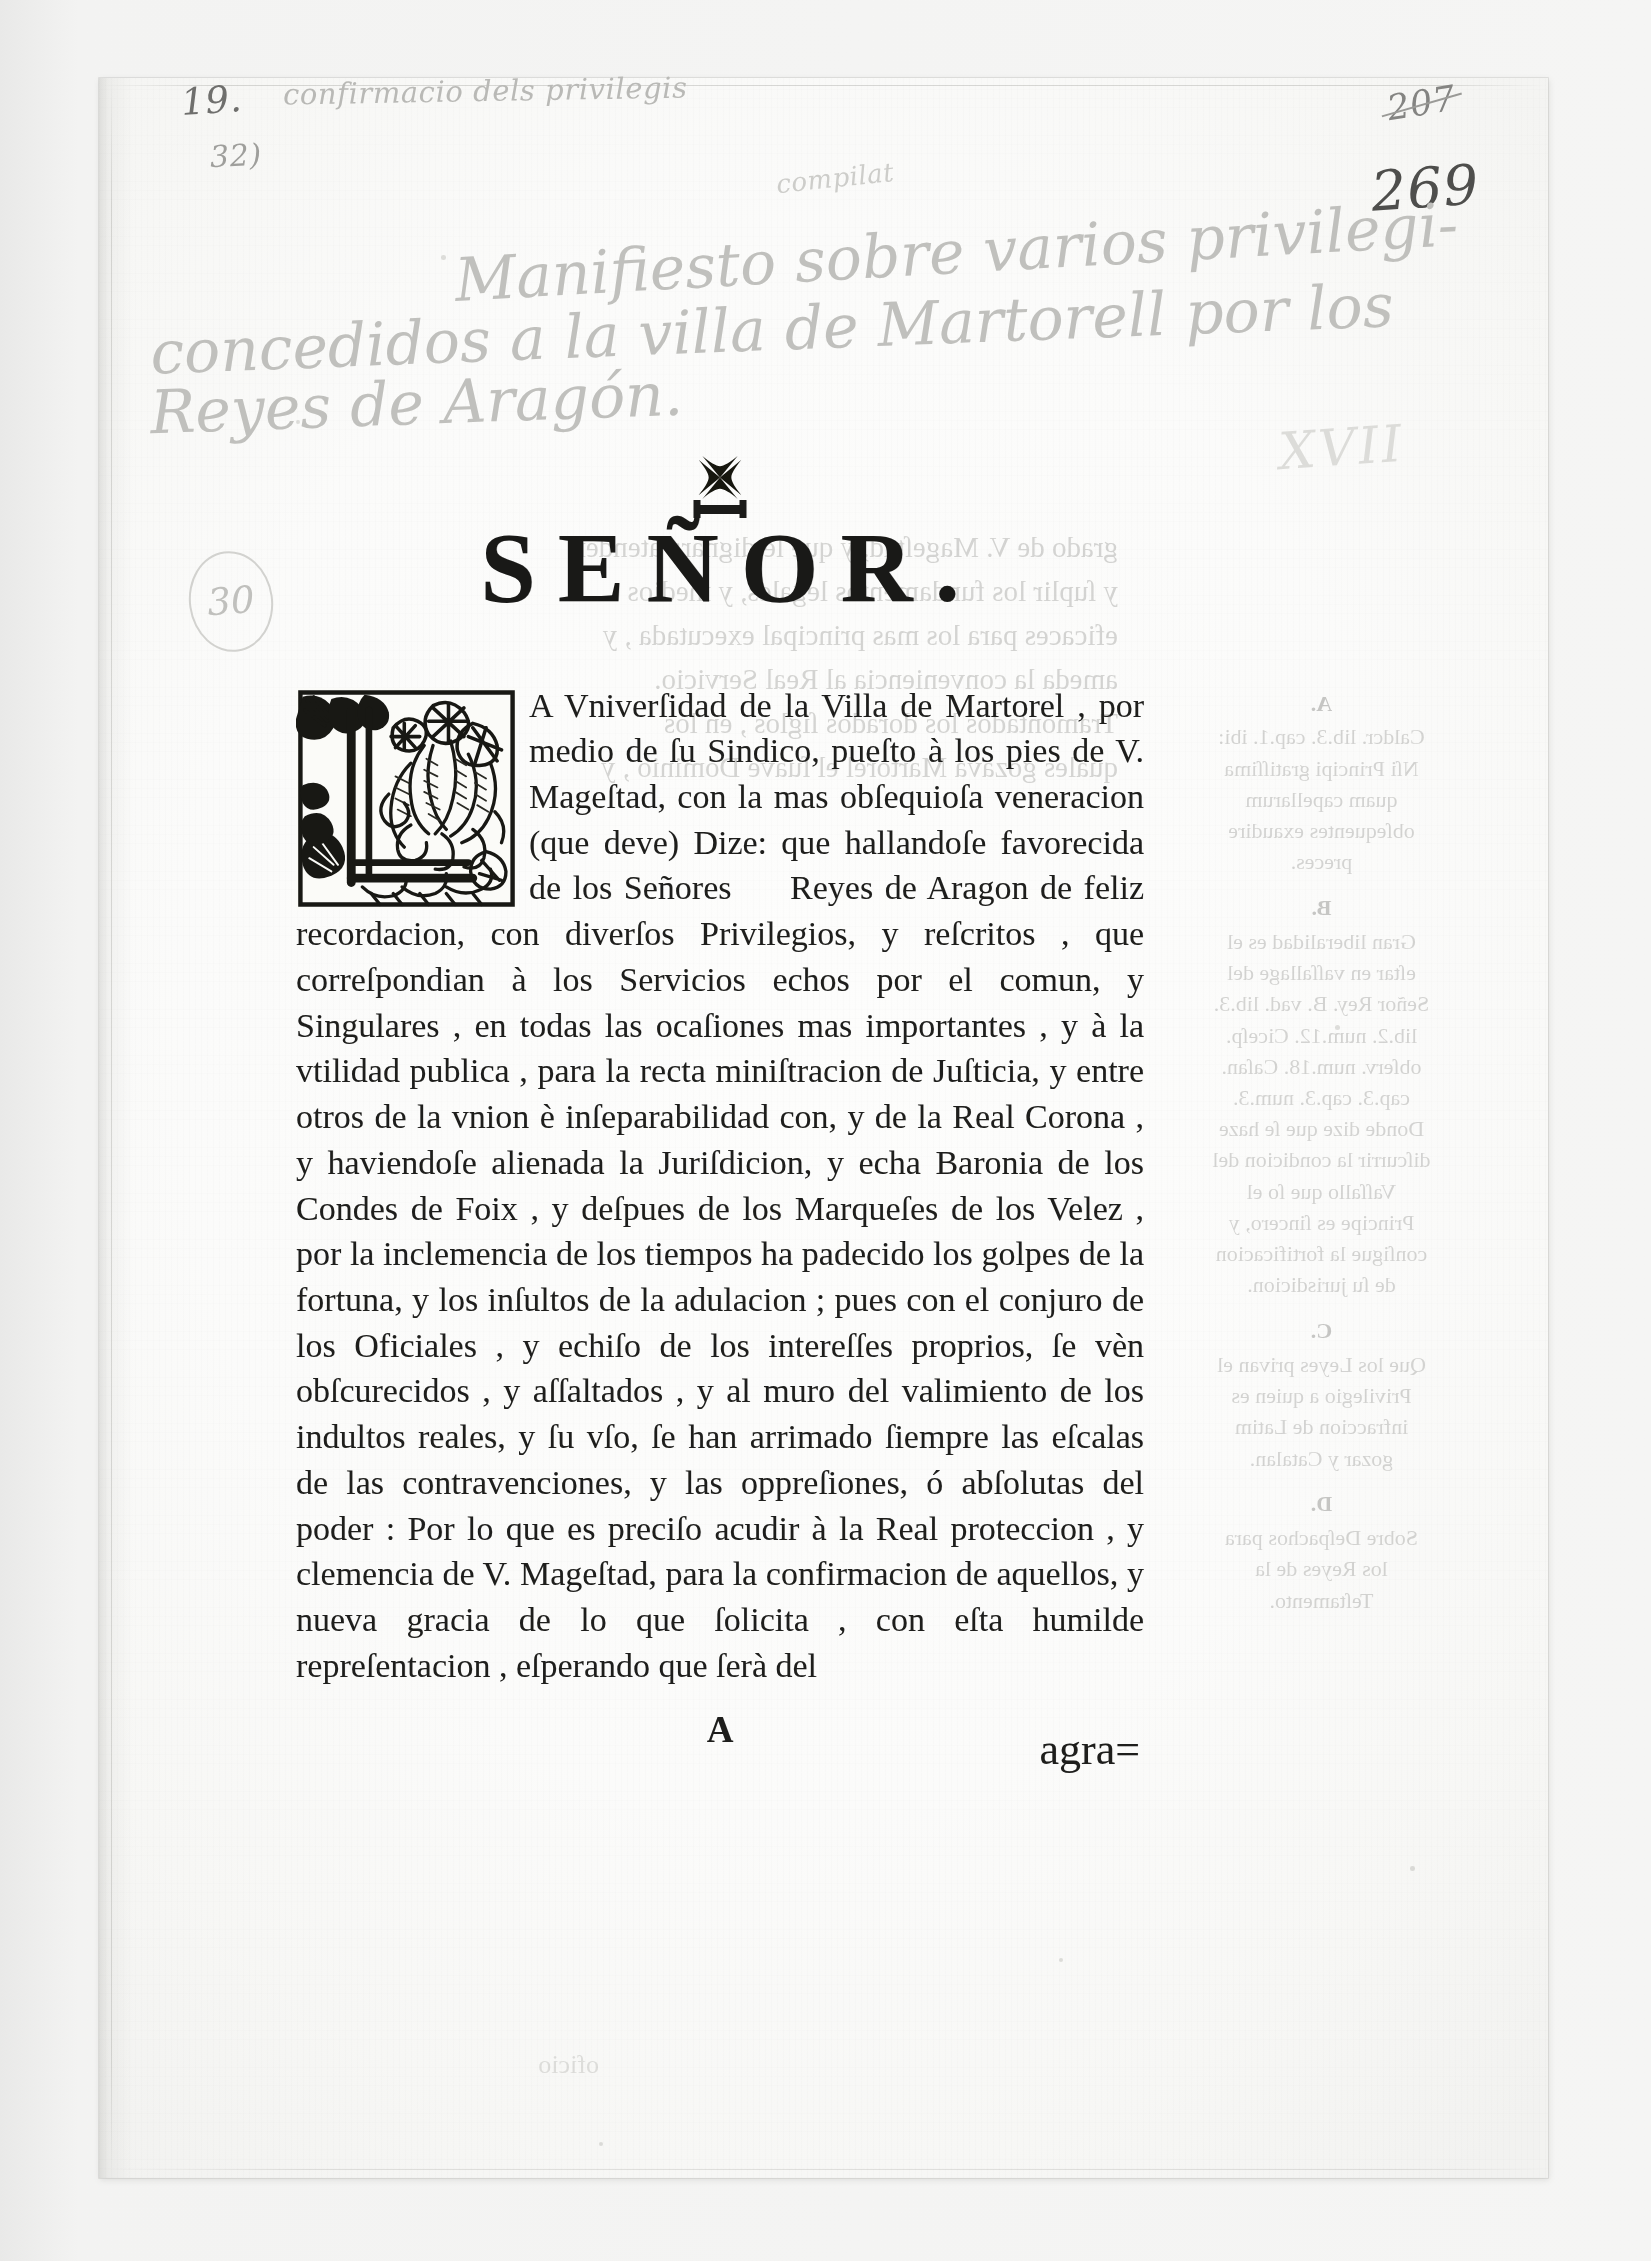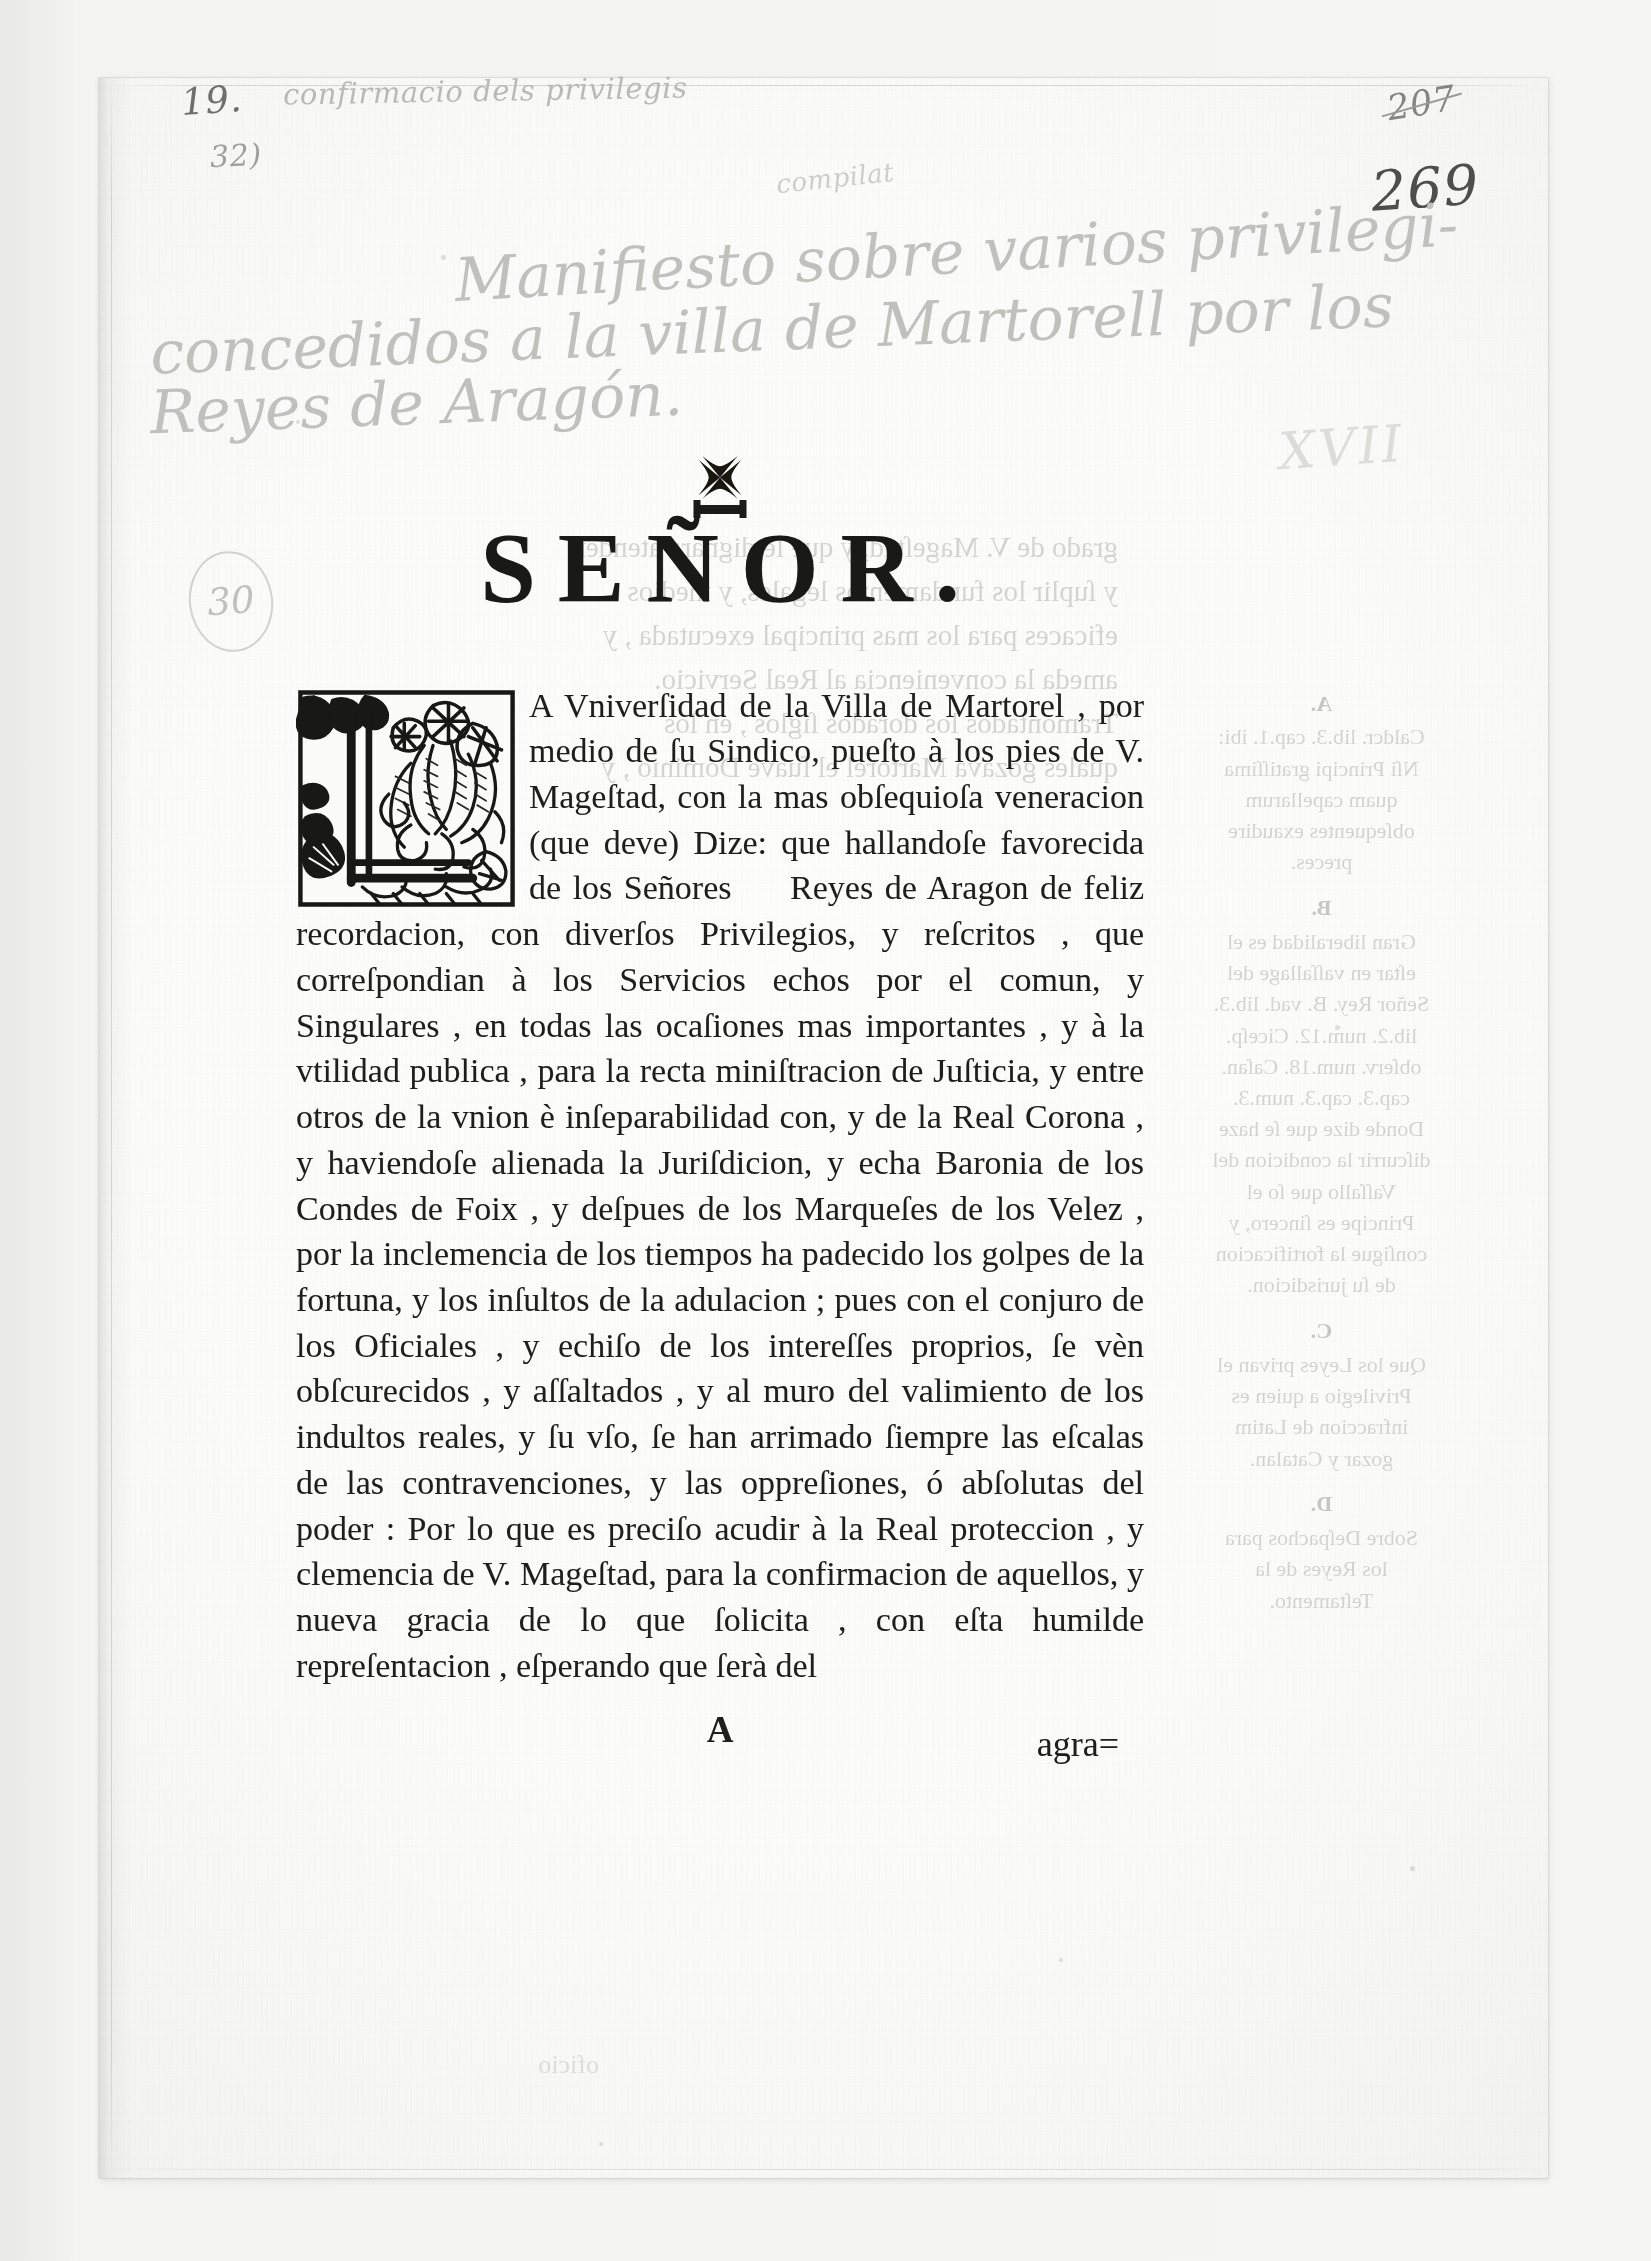--- a/index.html
+++ b/index.html
@@ -299,23 +299,23 @@
   }
   #signature-mark {
     position: absolute;
     left: 50%;
     transform: translateX(-50%);
     font-size: 37px;
     font-weight: bold;
   }
   #catchword {
     position: absolute;
-    right: 25px;
+    right: 4px;
     top: 14.5px;
-    font-size: 36px;
+    font-size: 44px;
   }
 
   
   .speck {
     position: absolute;
     background: rgba(120,118,110,0.22);
     border-radius: 50%;
     pointer-events: none;
   }
 </style>

